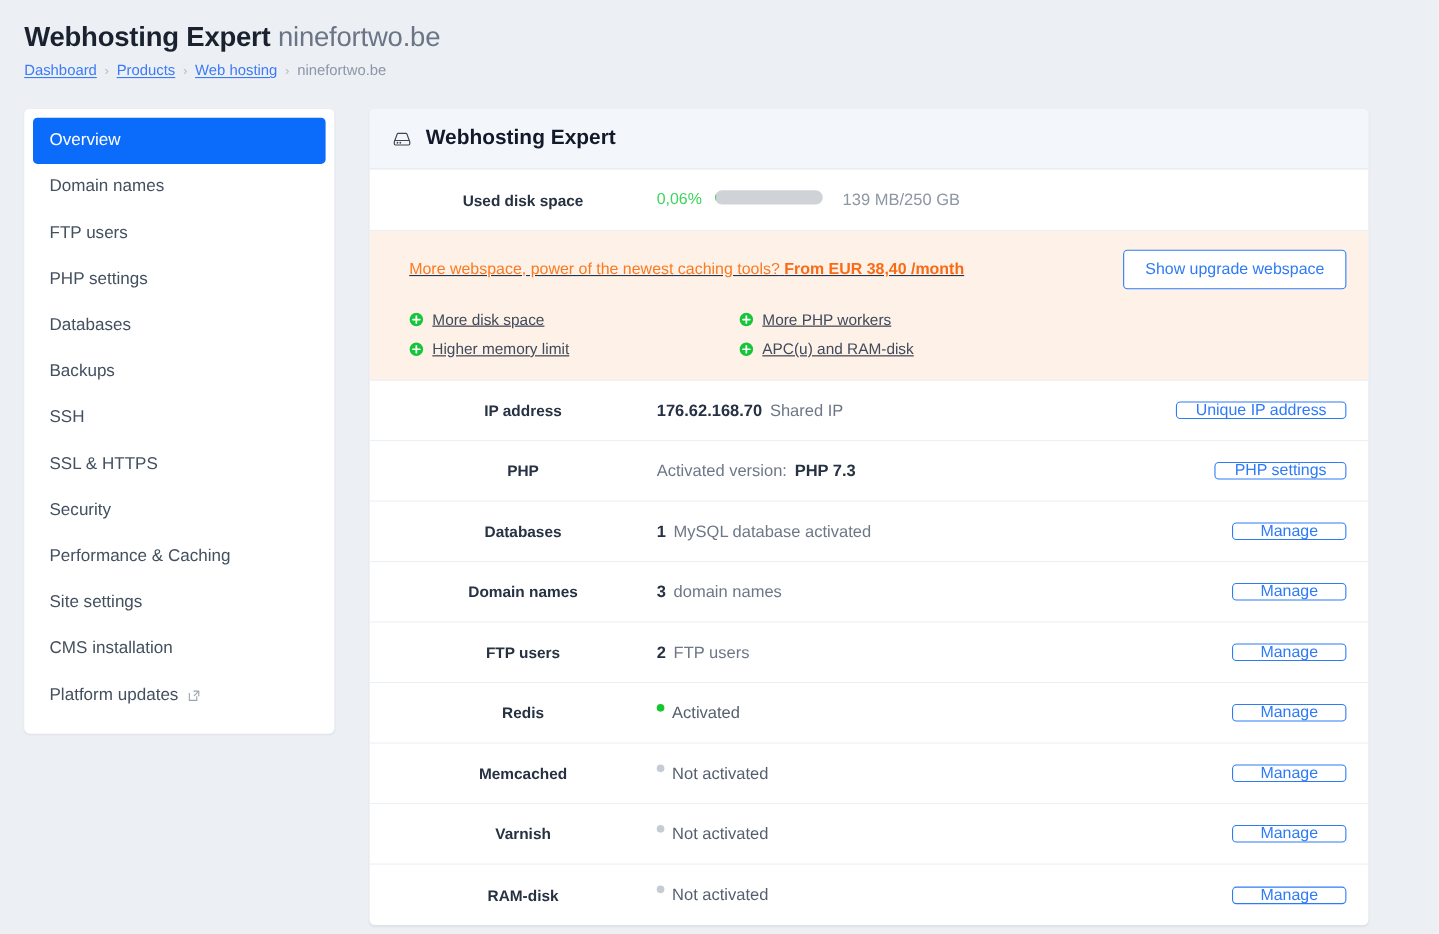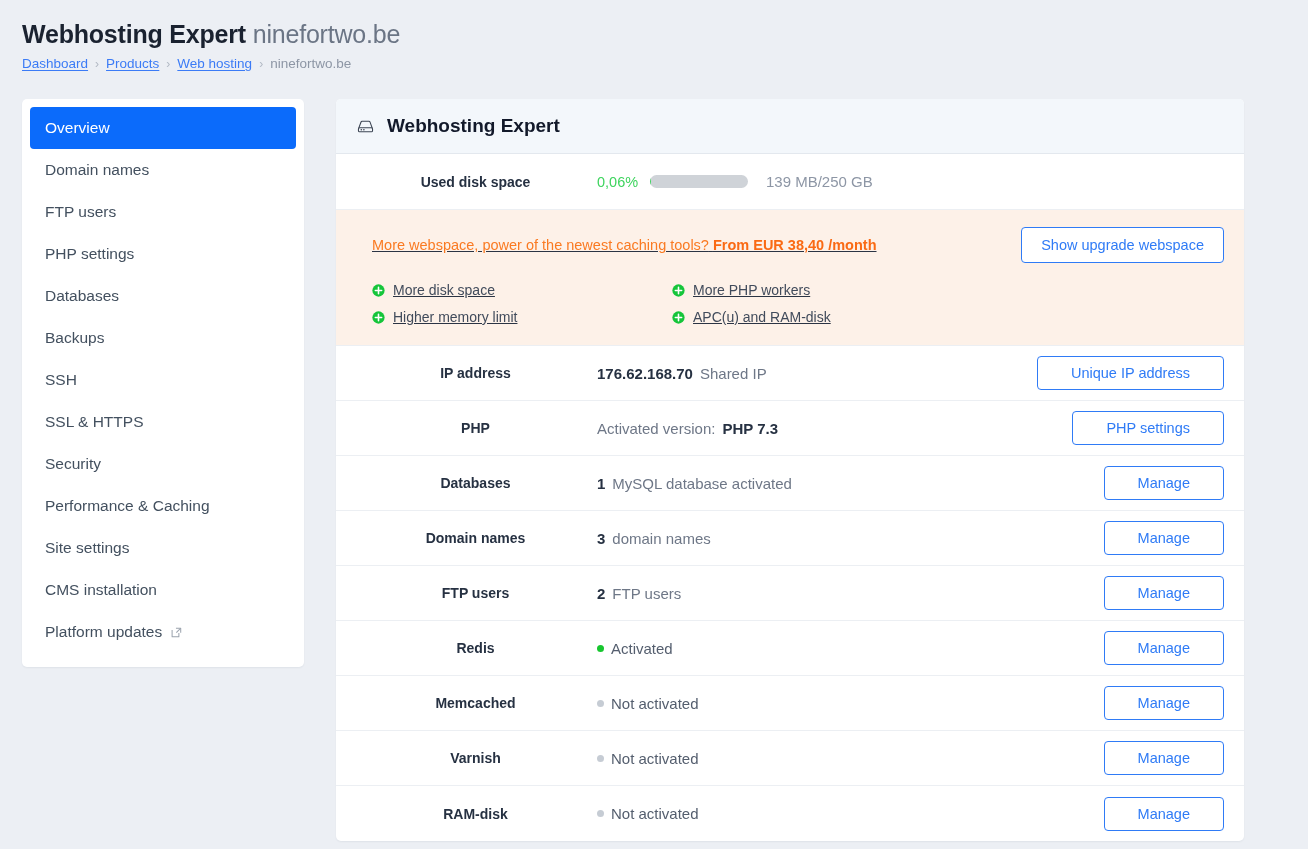--- a/index.html
+++ b/index.html
@@ -133,21 +133,20 @@
     font-size: 14px;
     font-weight: 700;
     color: #263142;
     text-align: center;
   }
   .row .value {
     flex: 1;
     font-size: 15px;
     color: #6e7787;
     display: flex;
-    align-items: center;
     gap: 7px;
   }
   .row .value b { color: #263142; font-weight: 700; }
   .row .actions { margin-left: auto; }
 
   
   .disk-row { min-height: 56px; }
   .pct {
     color: #3ed45e;
     font-size: 14.5px;
@@ -166,22 +165,22 @@
     background: #3ed45e;
     border-radius: 7px;
   }
   .disk-text { color: #8d96a5; font-size: 15px; }
 
   
   .btn-outline {
     display: inline-flex;
     align-items: center;
     justify-content: center;
-    height: 34px;
-    padding: 0 33px;
+    height: 16px;
+    padding: 0 17px;
     background: #ffffff;
     border: 1px solid #2f7bf6;
     border-radius: 4px;
     color: #2f7bf6;
     font-size: 14.5px;
     font-family: inherit;
     cursor: pointer;
     white-space: nowrap;
   }
   .btn-manage { min-width: 104px; }

